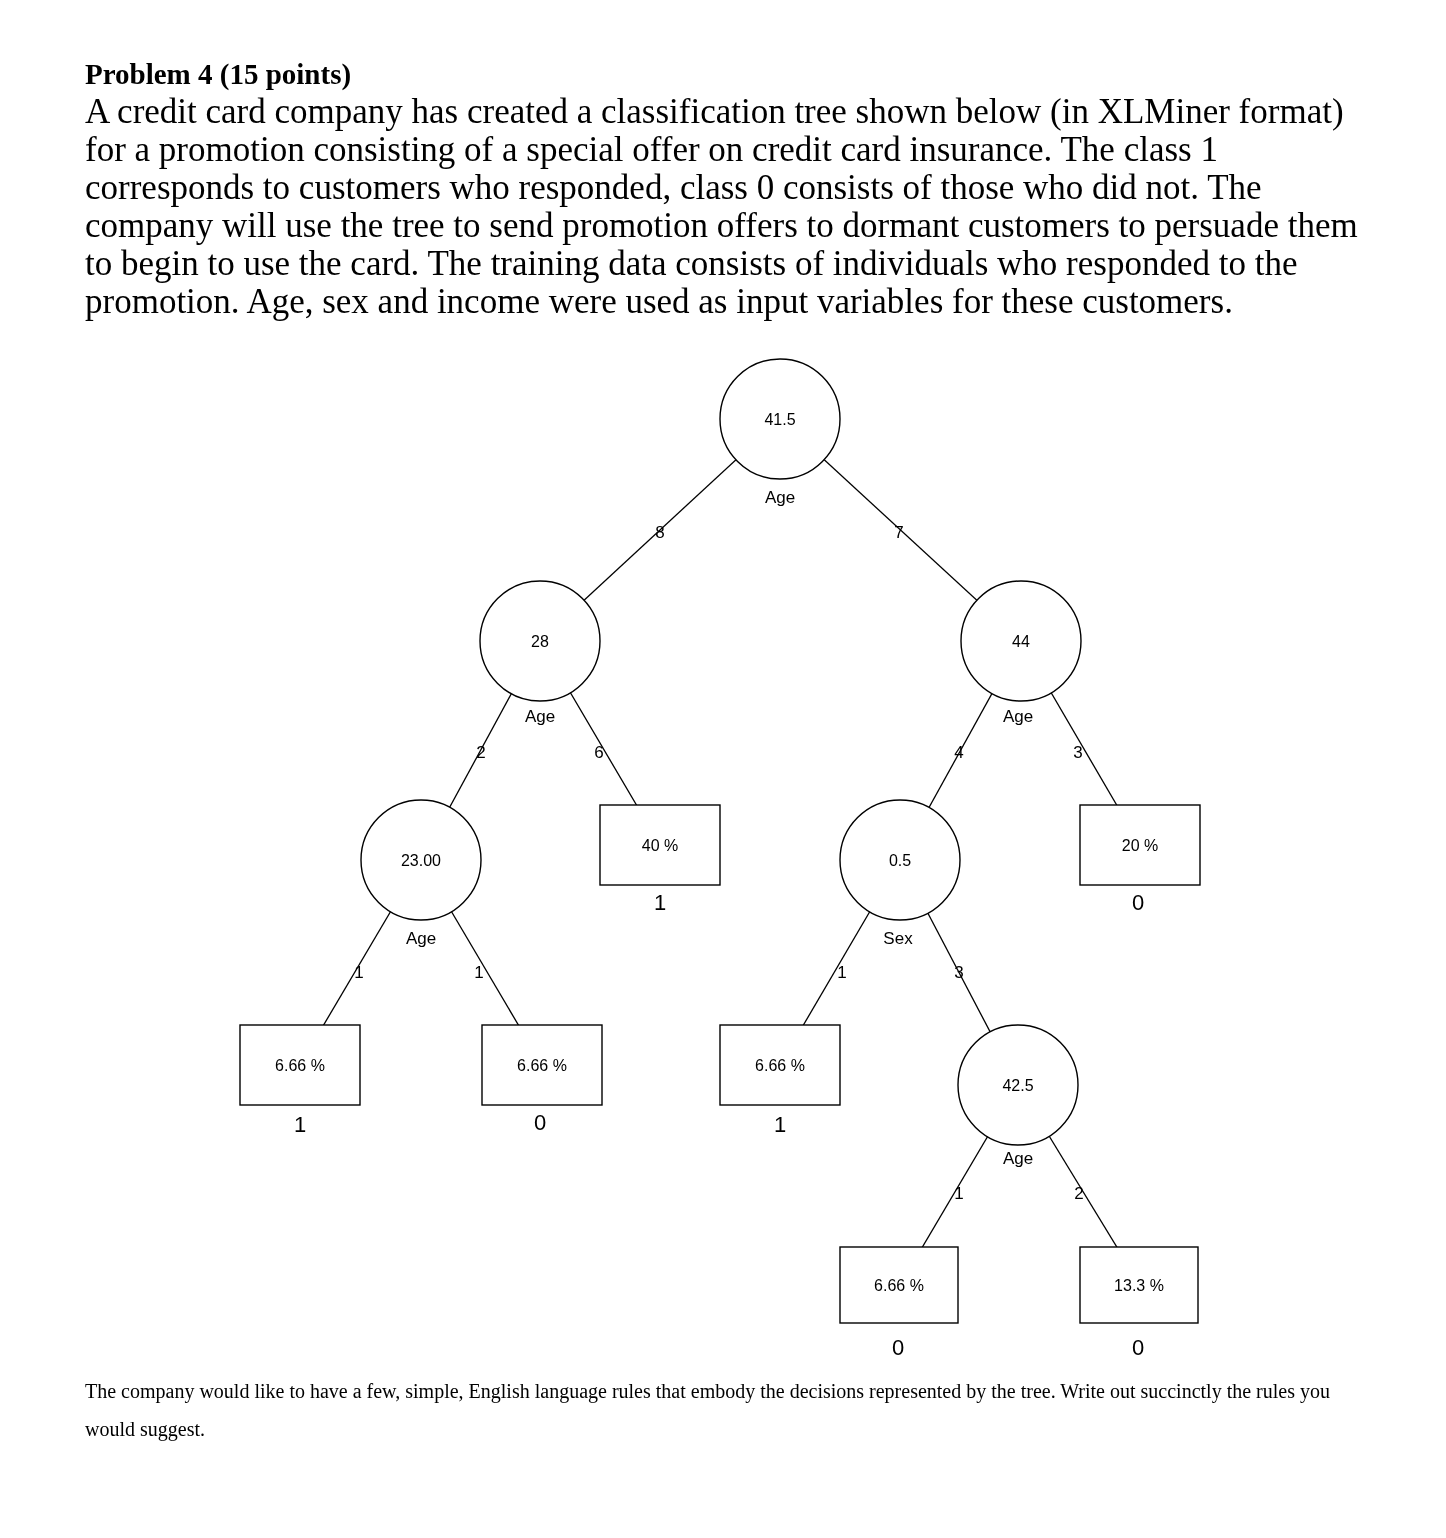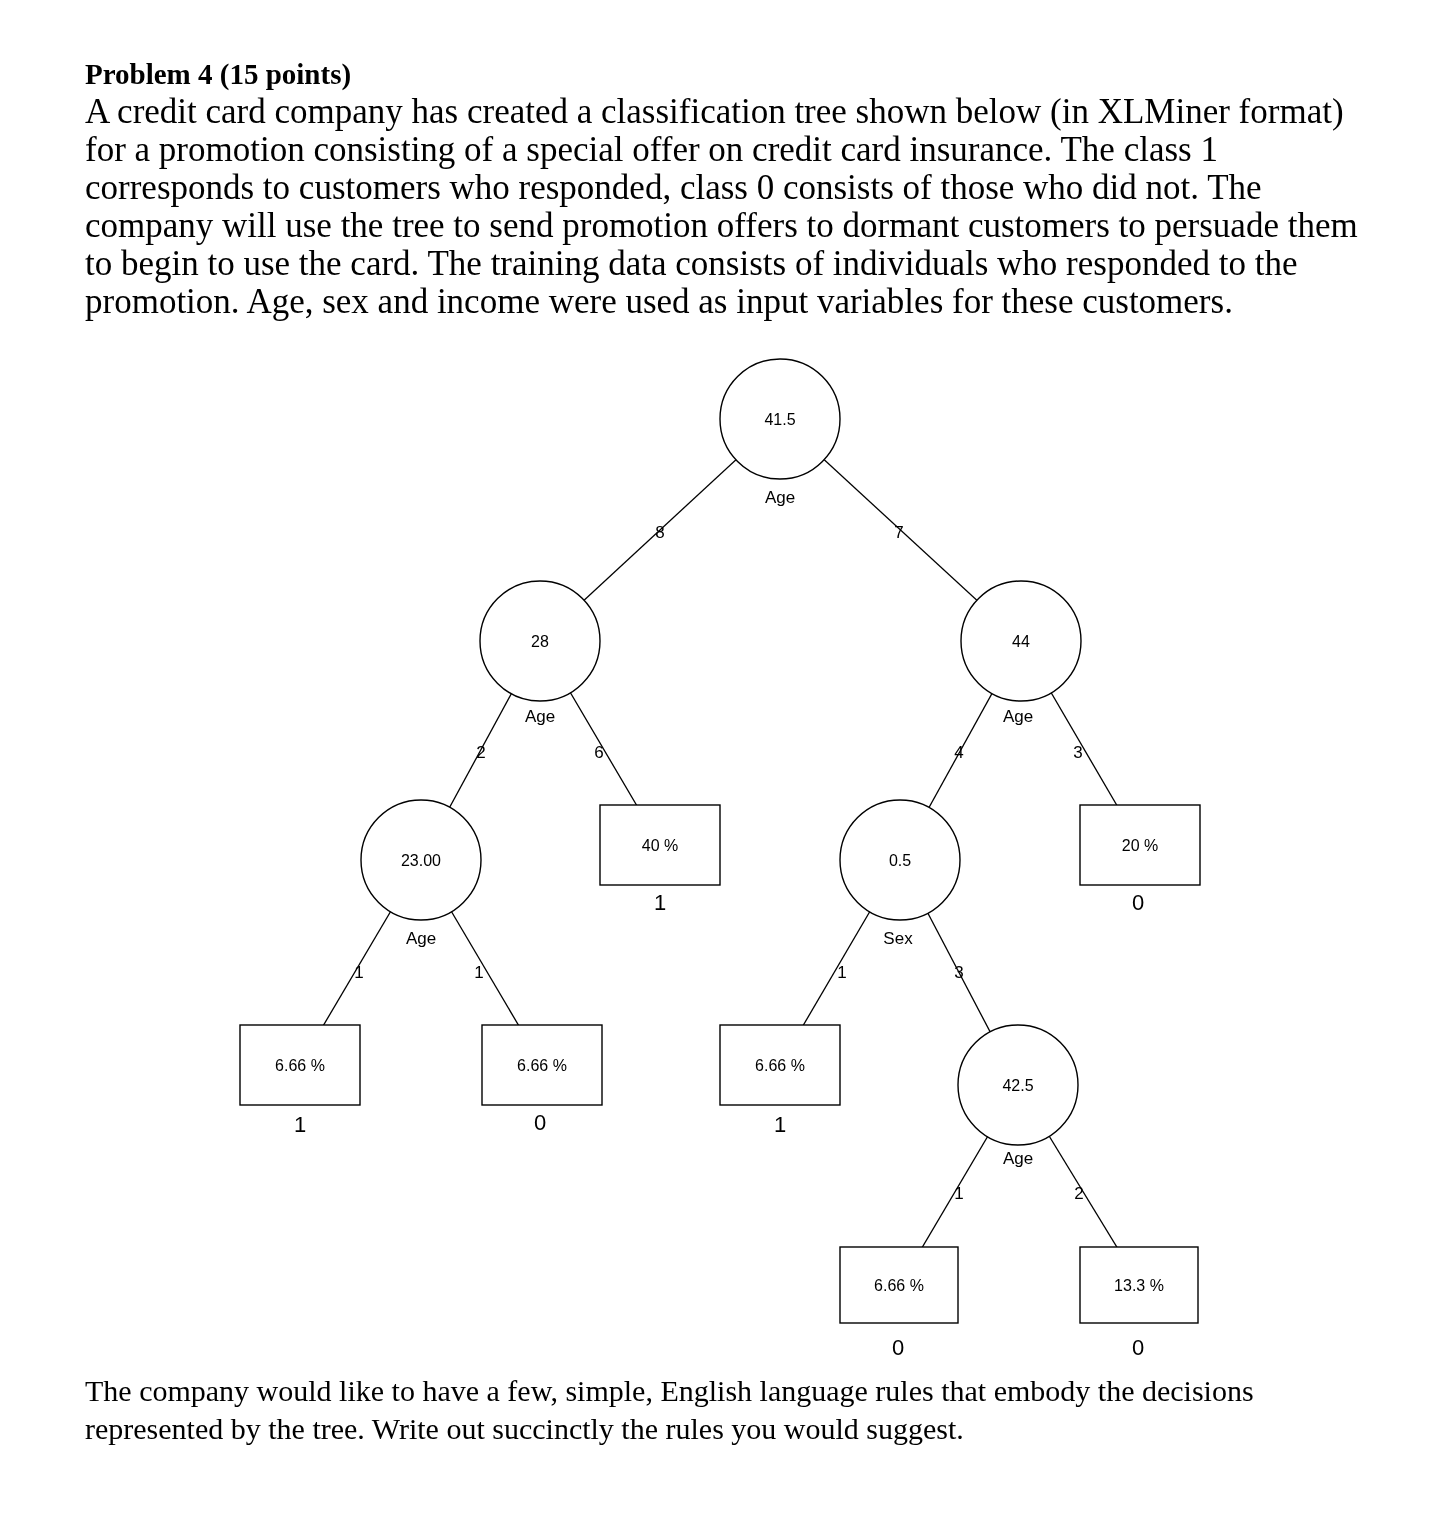--- a/index.html
+++ b/index.html
@@ -30,21 +30,21 @@
   }
   .intro {
     font-size: 35px;
     line-height: 38px;
   }
   .closing {
     position: absolute;
     top: 1372px;
     left: 85px;
     width: 1290px;
-    font-size: 30px;
+    font-size: 20px;
     line-height: 38px;
   }
   svg.tree {
     position: absolute;
     top: 0;
     left: 0;
   }
   .tree line {
     stroke: #000000;
     stroke-width: 1.3;

